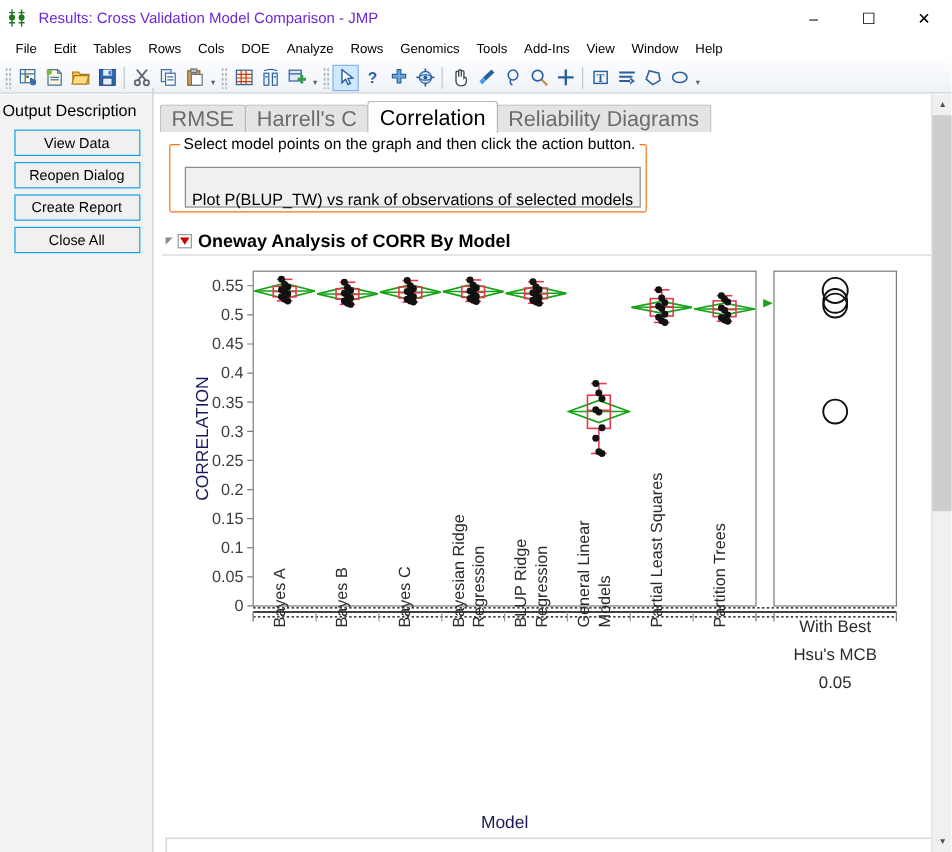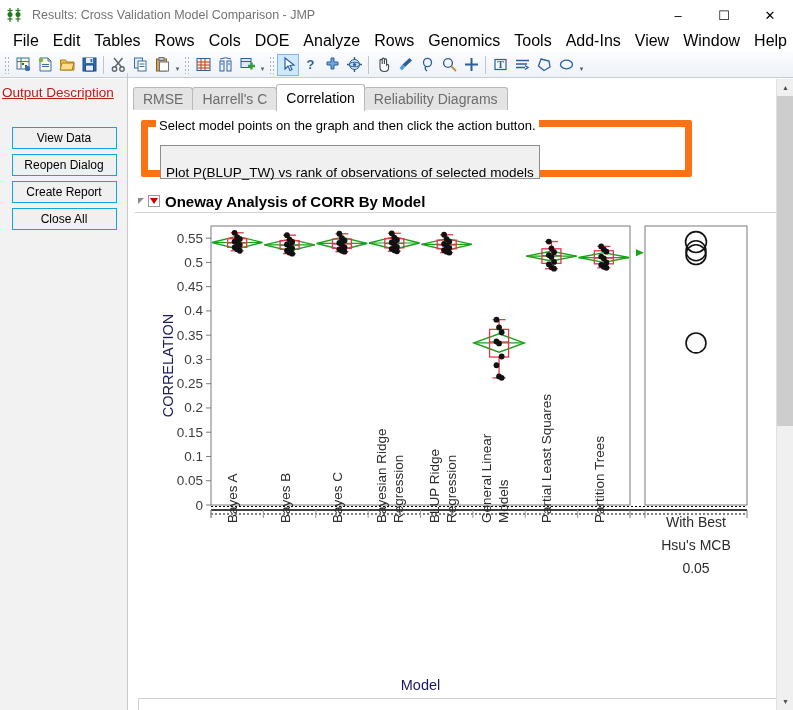--- a/index.html
+++ b/index.html
@@ -16,37 +16,37 @@
     height: 30px; background: #ffffff;
     display: flex; align-items: center;
     border-bottom: 1px solid #ffffff;
     position: relative;
   }
   .app-icon {
     width: 20px; height: 18px; margin-left: 6px; margin-right: 6px;
     position: relative; flex: 0 0 auto;
   }
   .title-text {
-    font-size: 12.5px; color: #737373; white-space: nowrap;
+    font-size: 12.5px; color: #6d28d9; white-space: nowrap;
   }
   .wincontrols {
     position: absolute; right: 0; top: 0; height: 30px;
     display: flex; align-items: center;
   }
   .wc {
     width: 46px; height: 30px; display: flex;
     align-items: center; justify-content: center;
     font-size: 13px; color: #000; cursor: default;
   }
 
   
   .menubar {
     height: 22px; display: flex; align-items: center;
     padding-left: 6px; background: #ffffff;
-    font-size: 16px; color: #000;
+    font-size: 11px; color: #000;
   }
   .menu-item { padding: 2px 7px; cursor: default; white-space: nowrap; }
 
   
   .toolbar {
     height: 26px; display: flex; align-items: center;
     background: linear-gradient(#fbfcfe,#eef2f7);
     border-bottom: 1px solid #c8cdd4;
     padding-left: 2px;
   }
@@ -75,22 +75,22 @@
     background: #f2f2f2;
     display: flex;
   }
 
   
   .leftpanel {
     width: 128px; flex: 0 0 128px; background: #f2f2f2;
     padding-top: 6px; position: relative;
   }
   .outdesc {
-    font-size: 13.5px; color: #b91c1c; text-decoration: underline;
-    margin-left: 2px; margin-bottom: 27px; cursor: pointer;
+    font-size: 13.5px; color: #000000; 
+    margin-left: 2px; margin-bottom: 8px; cursor: pointer;
     white-space: nowrap;
   }
   .jbtn {
     display: block; width: 105px; margin: 0 auto 5px auto;
     height: 22px; line-height: 20px; text-align: center;
     background: #f0f0f0; border: 1px solid #0ea5e9;
     font-size: 12px; color: #000; cursor: default;
   }
   .leftdiv {
     position: absolute; right: 0; top: -6px; bottom: 0;
@@ -103,38 +103,38 @@
     overflow: hidden;
   }
 
   
   .tabstrip {
     position: absolute; top: 5px; left: 5px;
     display: flex; align-items: flex-end; height: 27px;
   }
   .tab {
     height: 24px; line-height: 23px; padding: 0 9px;
-    font-size: 14px; color: #6c6c6c;
+    font-size: 18px; color: #6c6c6c;
     background: #e4e4e4; border: 1px solid #b9b9b9;
     border-bottom: none; margin-right: -1px;
     border-radius: 3px 3px 0 0; cursor: default; white-space: nowrap;
   }
   .tab.sel {
     background: #ffffff; color: #000; height: 27px; line-height: 26px;
     border-color: #b9b9b9; z-index: 3; position: relative;
   }
   .tabpanel {
     position: absolute; top: 31px; left: 5px; right: 8px; bottom: 0;
     background: #ffffff;
   }
 
   
   .groupbox {
-    position: absolute; top: 10px; left: 8px; width: 551px; height: 57px;
-    border: 7px solid #f97316; border-radius: 2px;
+    position: absolute; top: 10px; left: 8px; width: 398px; height: 57px;
+    border: 1px solid #f97316; border-radius: 2px;
   }
   .grouplabel {
     position: absolute; top: -9px; left: 8px; background: #ffffff;
     padding: 0 3px; font-size: 13px; color: #000; white-space: nowrap;
   }
   .actionbtn {
     position: absolute; top: 18px; left: 12px;
     height: 23px; line-height: 21px; padding: 16px 5px;
     background: #f0f0f0; border: 1px solid #8d8d8d;
     font-size: 13.5px; color: #000; cursor: default; white-space: nowrap;

